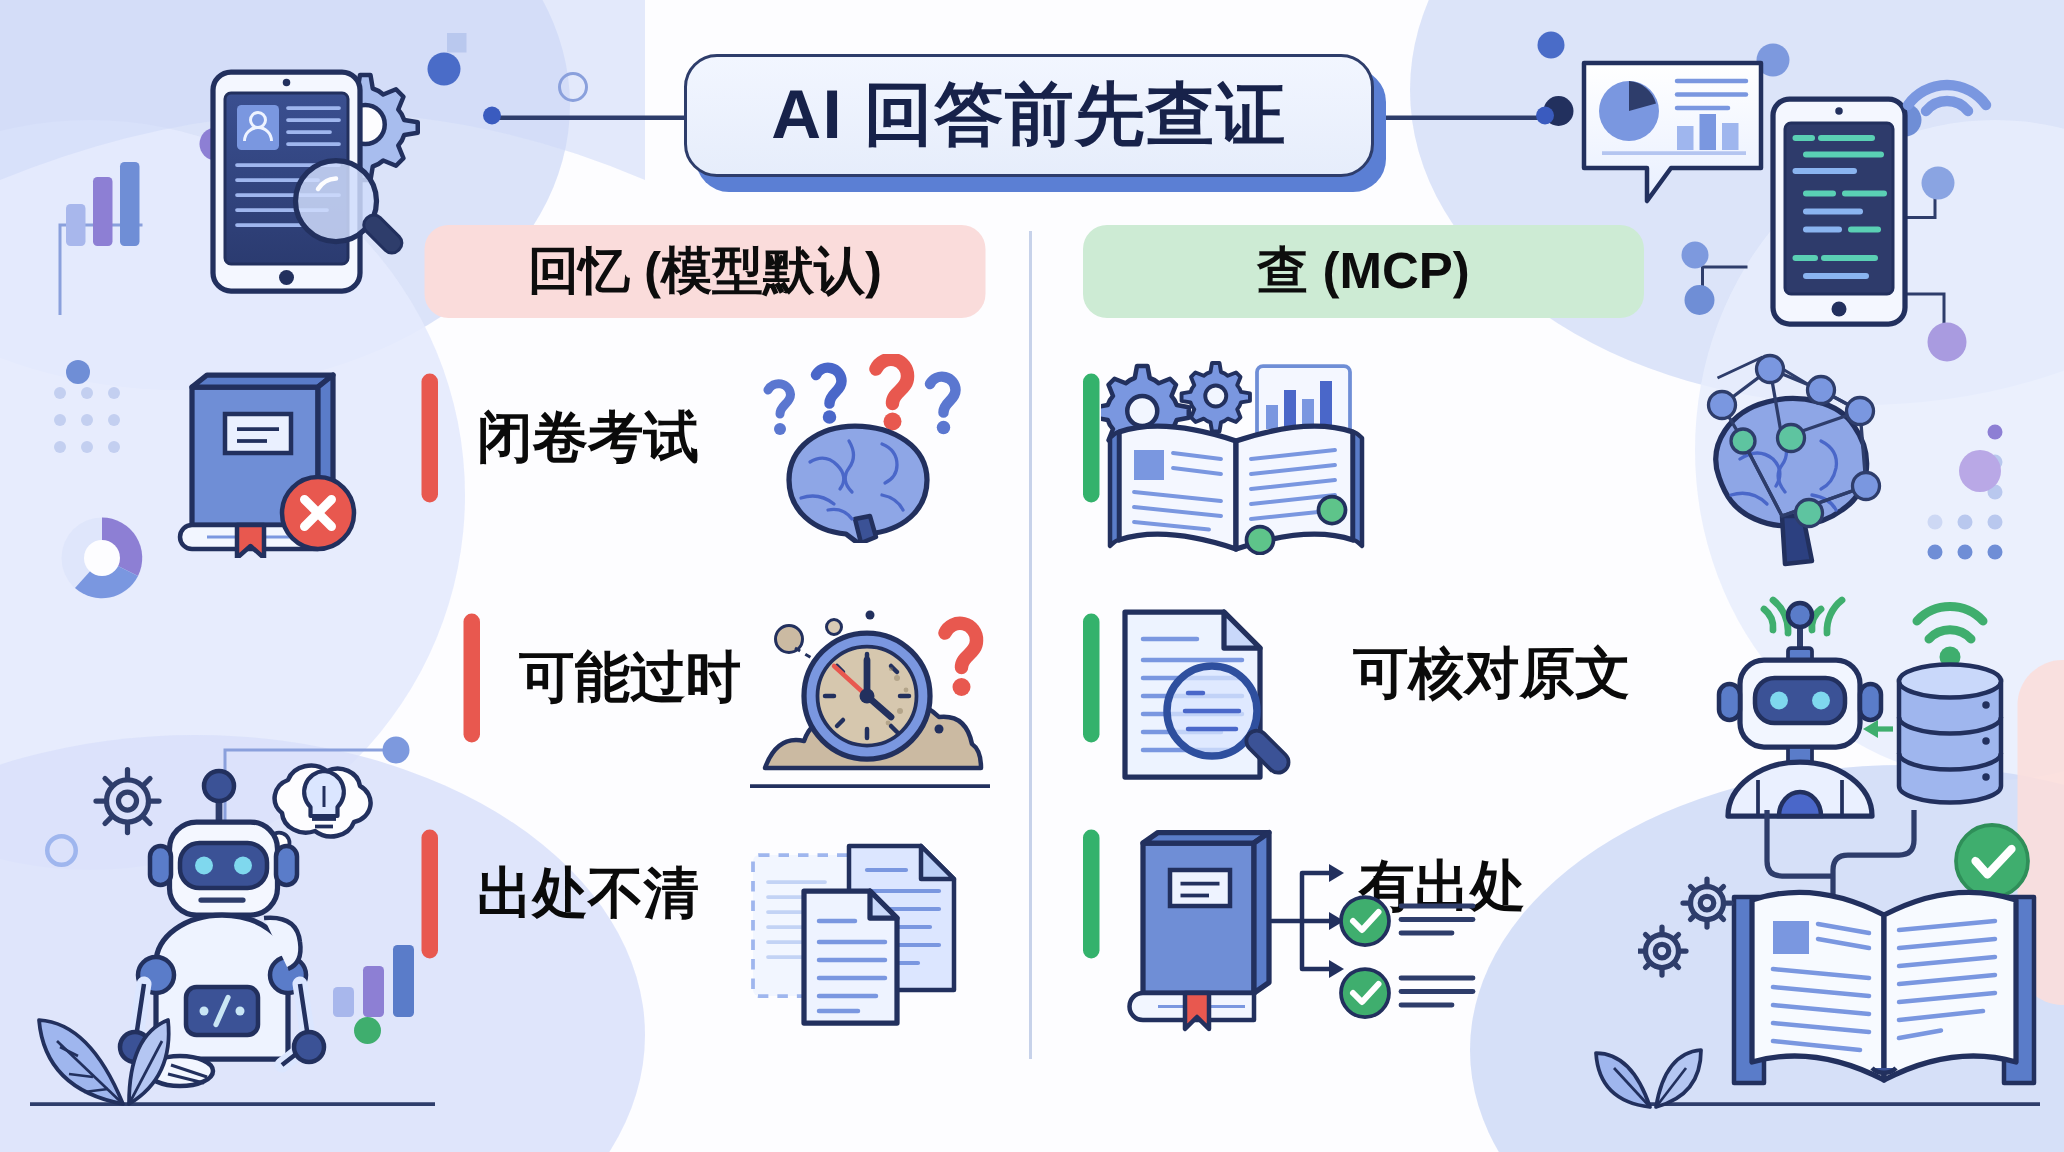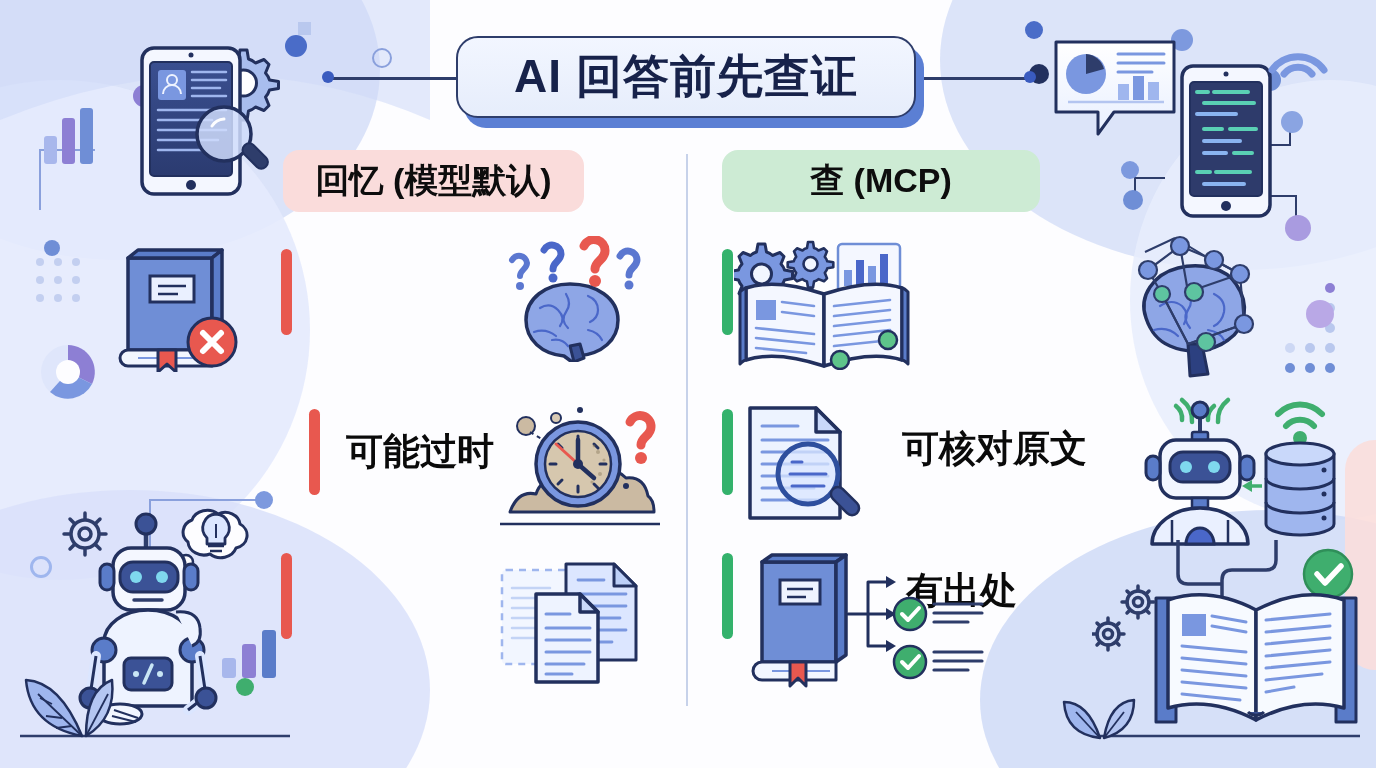--- a/index.html
+++ b/index.html
@@ -35,22 +35,22 @@
   .title-line.left { left:330px; width:128px; }
   .title-line.right { left:922px; width:108px; }
   .title-dot { position:absolute; width:12px; height:12px; border-radius:50%; background:#3a5bbf; top:71px; }
 
   
   .col-head {
     position:absolute; height:62px; border-radius:16px;
     display:flex; align-items:center; justify-content:center;
   }
   .col-head span { font-size:34px; font-weight:bold; color:#0d0d0d; white-space:nowrap; }
-  #head-left  { left:283px; top:150px; width:301px; background:#fadcdb; }
-  #head-right { left:722px; top:150px; width:318px; background:#cdebd4; }
+  #head-left  { left:283px; top:150px; width:374px; background:#fadcdb; }
+  #head-right { left:722px; top:150px; width:374px; background:#cdebd4; }
 
   
   .divider { position:absolute; left:686px; top:154px; width:2px; height:552px; background:#c7d2ea; }
 
   
   .row { position:absolute; display:flex; align-items:center; }
   .bar { border-radius:6px; }
   .bar.red   { width:11px; height:86px; background:#e8584f; }
   .bar.green { width:11px; height:86px; background:#34b26c; }
   .row-label { font-size:37px; font-weight:bold; color:#0a0a0a; white-space:nowrap; }
@@ -261,27 +261,29 @@
   <div class="col-head" id="head-left">
     <span>回忆 (模型默认)</span>
   </div>
   <div class="col-head" id="head-right">
     <span>查 (MCP)</span>
   </div>
   <div class="divider"></div>
 
   <div class="row" id="row-l1">
     <div class="bar red"></div>
+    <div class="row-label">闭卷考试</div>
   </div>
   <div class="row" id="row-l2">
     <div class="bar red"></div>
     <div class="row-label">可能过时</div>
   </div>
   <div class="row" id="row-l3">
     <div class="bar red"></div>
+    <div class="row-label">出处不清</div>
   </div>
 
   <svg class="abs" style="left:114px; top:246px;" width="132" height="126" viewBox="0 0 132 126">
     <path d="M14 12 h84 v92 h-84 Z" fill="#6f8ed6" stroke="#22305e" stroke-width="3.5" stroke-linejoin="round"></path>
     <path d="M14 12 l10 -8 h84 l-10 8 Z" fill="#5a7cc9" stroke="#22305e" stroke-width="3.5" stroke-linejoin="round"></path>
     <path d="M98 12 l10 -8 v92 l-10 8 Z" fill="#5a7cc9" stroke="#22305e" stroke-width="3.5" stroke-linejoin="round"></path>
     <rect x="36" y="30" width="44" height="26" fill="#eaf0ff" stroke="#22305e" stroke-width="3"></rect>
     <line x1="44" y1="40" x2="72" y2="40" stroke="#22305e" stroke-width="2.5"></line>
     <line x1="44" y1="48" x2="64" y2="48" stroke="#22305e" stroke-width="2.5"></line>
     <path d="M14 104 h84 v16 h-84 a8 8 0 0 1 0 -16 Z" fill="#f2f6ff" stroke="#22305e" stroke-width="3" stroke-linejoin="round"></path>

